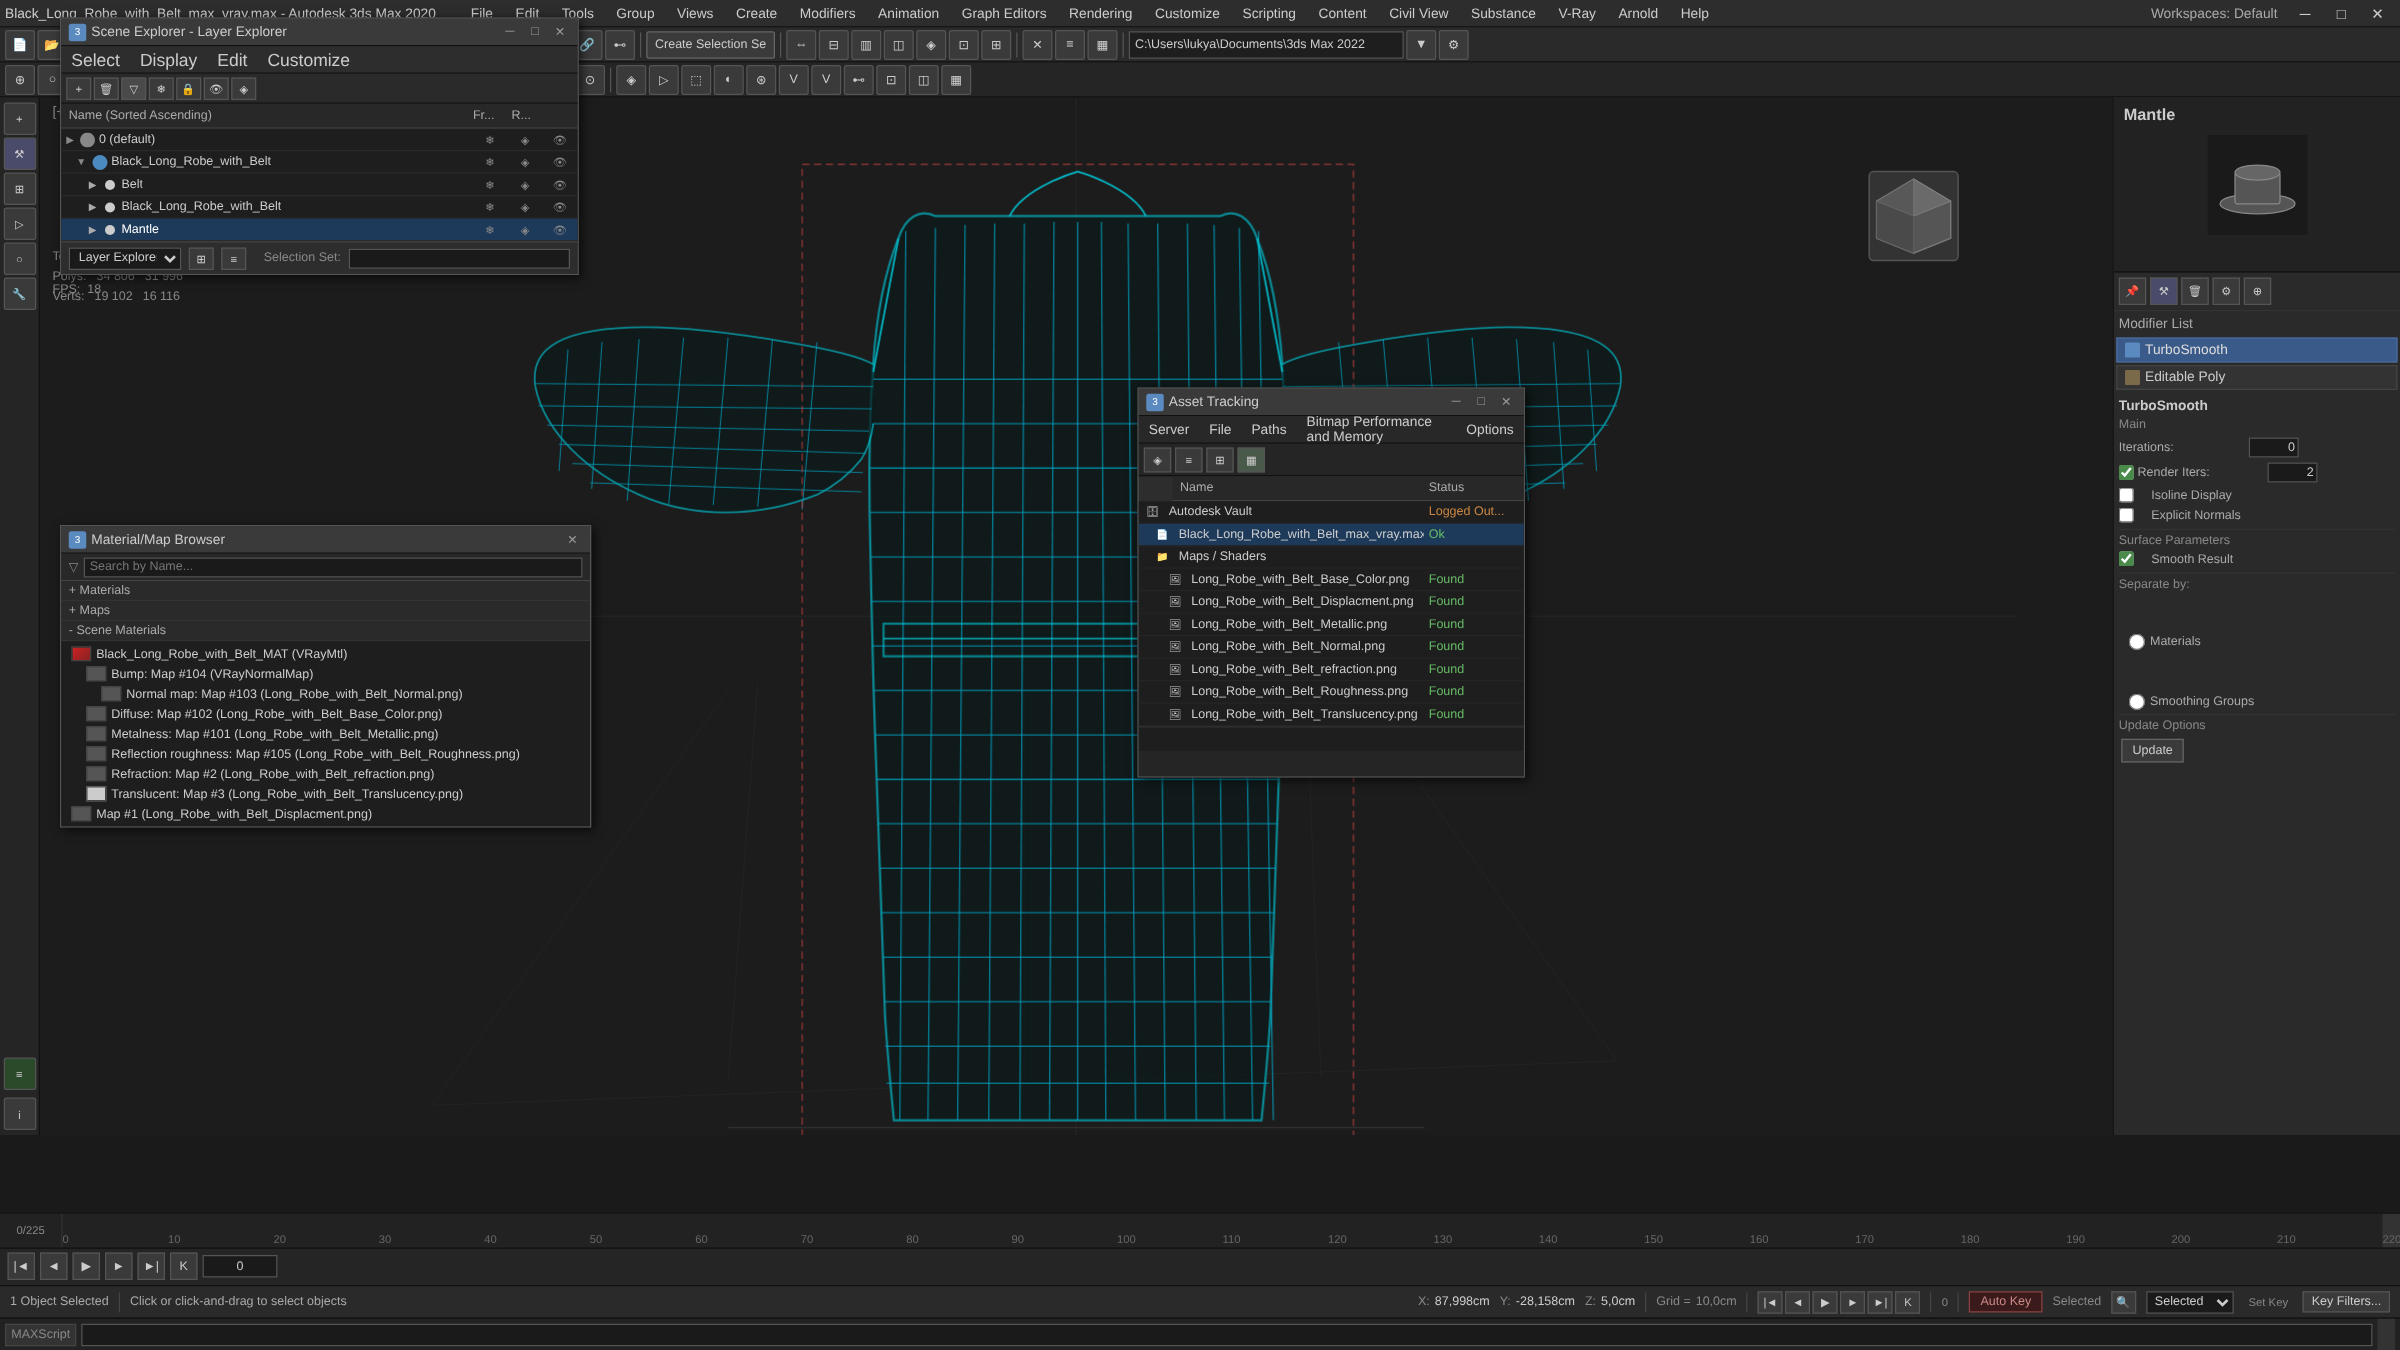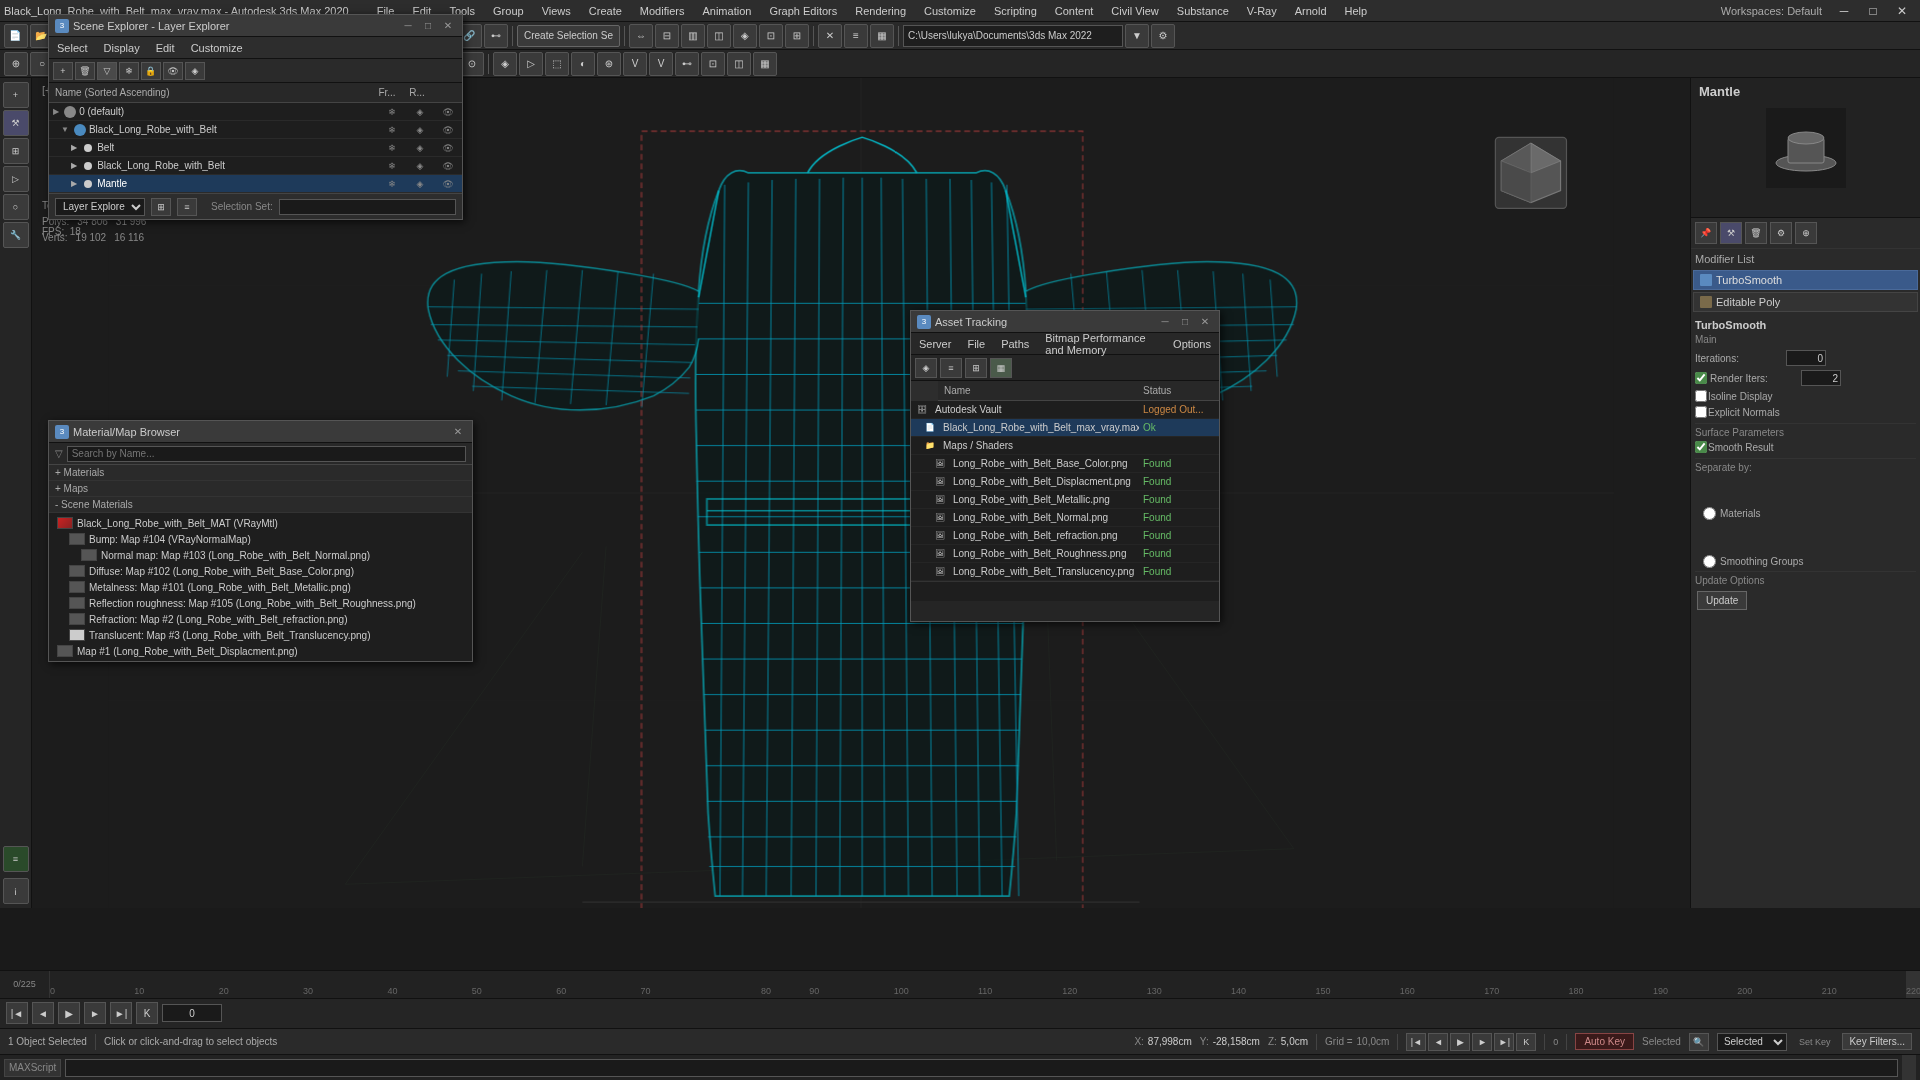--- a/index.html
+++ b/index.html
@@ -275,21 +275,21 @@
     }
     .ts-sub {
       font-size: 10px;
       color: #888;
       padding: 1px 0 3px 0;
     }
     .ts-row {
       display: flex;
       align-items: center;
       padding: 2px 0;
-      gap: 1px;
+      gap: 14px;
     }
     .ts-label {
       font-size: 10px;
       color: #aaa;
       min-width: 90px;
     }
     .ts-input {
       width: 40px;
       height: 16px;
       background: #1a1a1a;
@@ -393,21 +393,21 @@
     .le-menu-bar {
       height: 22px;
       background: #2d2d2d;
       display: flex;
       align-items: center;
       padding: 0 4px;
       gap: 8px;
       border-bottom: 1px solid #111;
     }
     .le-menu-item {
-      font-size: 11px;
+      font-size: 14px;
       color: #ccc;
       cursor: pointer;
       padding: 2px 4px;
     }
     .le-toolbar {
       height: 24px;
       background: #2a2a2a;
       display: flex;
       align-items: center;
       padding: 0 4px;
@@ -1478,21 +1478,21 @@
     <div class="tl-numbers">
 
     <div class="tl-tick" style="left: 0%;">0</div>
         <div class="tl-tick" style="left: 4.54545%;">10</div>
         <div class="tl-tick" style="left: 9.09091%;">20</div>
         <div class="tl-tick" style="left: 13.6364%;">30</div>
         <div class="tl-tick" style="left: 18.1818%;">40</div>
         <div class="tl-tick" style="left: 22.7273%;">50</div>
         <div class="tl-tick" style="left: 27.2727%;">60</div>
         <div class="tl-tick" style="left: 31.8182%;">70</div>
-        <div class="tl-tick" style="left: 36.3636%; margin-left: 36px;">80</div>
+        <div class="tl-tick" style="left: 36.3636%;">80</div>
         <div class="tl-tick" style="left: 40.9091%;">90</div>
         <div class="tl-tick" style="left: 45.4545%;">100</div>
         <div class="tl-tick" style="left: 50%;">110</div>
         <div class="tl-tick" style="left: 54.5455%;">120</div>
         <div class="tl-tick" style="left: 59.0909%;">130</div>
         <div class="tl-tick" style="left: 63.6364%;">140</div>
         <div class="tl-tick" style="left: 68.1818%;">150</div>
         <div class="tl-tick" style="left: 72.7273%;">160</div>
         <div class="tl-tick" style="left: 77.2727%;">170</div>
         <div class="tl-tick" style="left: 81.8182%;">180</div>

